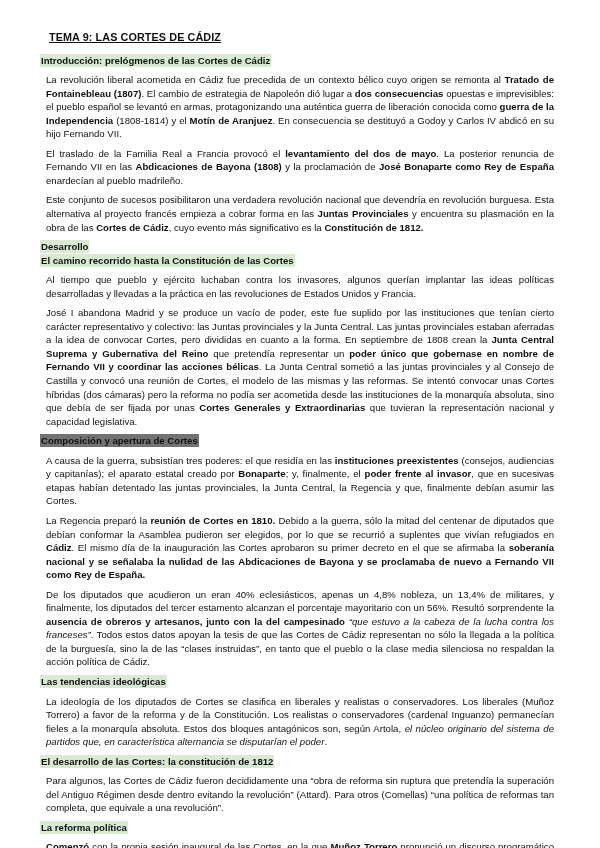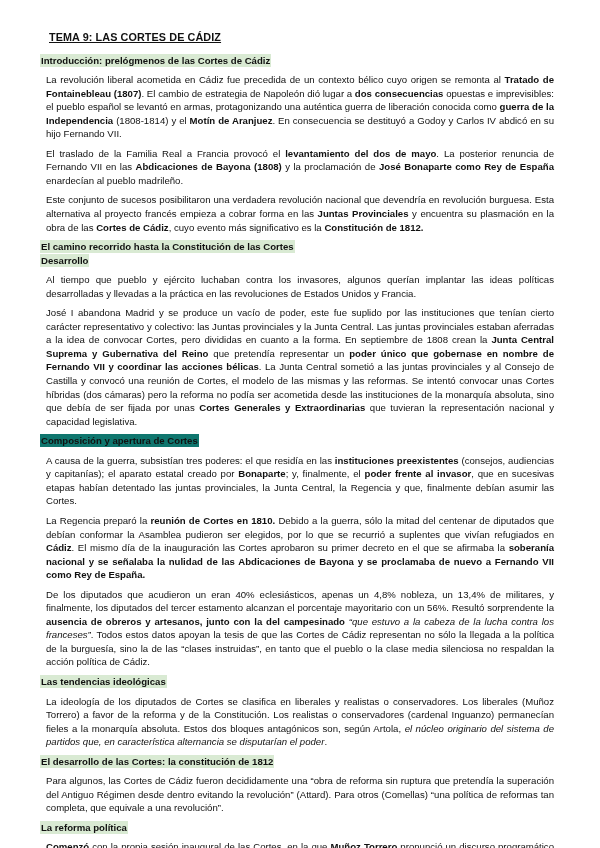--- a/index.html
+++ b/index.html
@@ -41,27 +41,27 @@
 
 <div class="page">
 
   <div class="title">TEMA 9: LAS CORTES DE CÁDIZ</div>
 
   <div class="heading"><span class="hl" style="background: rgb(217, 234, 211); margin-top: 29px;">Introducción: prelógmenos de las Cortes de Cádiz</span></div>
   <p class="para"><span class="">La revolución liberal acometida en Cádiz fue precedida de un contexto bélico cuyo origen se remonta al </span><span class="b">Tratado de Fontainebleau (1807)</span><span class="">. El cambio de estrategia de Napoleón dió lugar a </span><span class="b">dos consecuencias</span><span class=""> opuestas e imprevisibles: el pueblo español se levantó en armas, protagonizando una auténtica guerra de liberación conocida como </span><span class="b">guerra de la Independencia</span><span class=""> (1808-1814) y el </span><span class="b">Motín de Aranjuez</span><span class="">. En consecuencia se destituyó a Godoy y Carlos IV abdicó en su hijo Fernando VII.</span></p>
   <p class="para"><span class="">El traslado de la Familia Real a Francia provocó el </span><span class="b">levantamiento del dos de mayo</span><span class="">. La posterior renuncia de Fernando VII en las </span><span class="b">Abdicaciones de Bayona (1808)</span><span class=""> y la proclamación de </span><span class="b">José Bonaparte como Rey de España</span><span class=""> enardecían al pueblo madrileño.</span></p>
   <p class="para"><span class="">Este conjunto de sucesos posibilitaron una verdadera revolución nacional que devendría en revolución burguesa. Esta alternativa al proyecto francés empieza a cobrar forma en las </span><span class="b">Juntas Provinciales</span><span class=""> y encuentra su plasmación en la obra de las </span><span class="b">Cortes de Cádiz</span><span class="">, cuyo evento más significativo es la </span><span class="b">Constitución de 1812.</span></p>
 
+  <div class="heading"><span class="hl" style="background: rgb(217, 234, 211);">Desarrollo</span></div>
+
   <div class="heading"><span class="hl" style="background: rgb(217, 234, 211);">El camino recorrido hasta la Constitución de las Cortes</span></div>
-
-  <div class="heading"><span class="hl" style="background: rgb(217, 234, 211);">Desarrollo</span></div>
   <p class="para"><span class="">Al tiempo que pueblo y ejército luchaban contra los invasores, algunos querían implantar las ideas políticas desarrolladas y llevadas a la práctica en las revoluciones de Estados Unidos y Francia.</span></p>
   <p class="para"><span class="">José I abandona Madrid y se produce un vacío de poder, este fue suplido por las instituciones que tenían cierto carácter representativo y colectivo: las Juntas provinciales y la Junta Central. Las juntas provinciales estaban aferradas a la idea de convocar Cortes, pero divididas en cuanto a la forma. En septiembre de 1808 crean la </span><span class="b">Junta Central Suprema y Gubernativa del Reino</span><span class=""> que pretendía representar un </span><span class="b">poder único que gobernase en nombre de Fernando VII y coordinar las acciones bélicas</span><span class="">. La Junta Central sometió a las juntas provinciales y al Consejo de Castilla y convocó una reunión de Cortes, el modelo de las mismas y las reformas. Se intentó convocar unas Cortes híbridas (dos cámaras) pero la reforma no podía ser acometida desde las instituciones de la monarquía absoluta, sino que debía de ser fijada por unas </span><span class="b">Cortes Generales y Extraordinarias</span><span class=""> que tuvieran la representación nacional y capacidad legislativa.</span></p>
 
-  <div class="heading"><span class="hl" style="background: #0f766e;">Composición y apertura de Cortes</span></div>
+  <div class="heading"><span class="hl" style="background: #737373;">Composición y apertura de Cortes</span></div>
   <p class="para"><span class="">A causa de la guerra, subsistían tres poderes: el que residía en las </span><span class="b">instituciones preexistentes</span><span class=""> (consejos, audiencias y capitanías); el aparato estatal creado por </span><span class="b">Bonaparte</span><span class="">; y, finalmente, el </span><span class="b">poder frente al invasor</span><span class="">, que en sucesivas etapas habían detentado las juntas provinciales, la Junta Central, la Regencia y que, finalmente debían asumir las Cortes.</span></p>
   <p class="para"><span class="">La Regencia preparó la </span><span class="b">reunión de Cortes en 1810.</span><span class=""> Debido a la guerra, sólo la mitad del centenar de diputados que debían conformar la Asamblea pudieron ser elegidos, por lo que se recurrió a suplentes que vivían refugiados en </span><span class="b">Cádiz</span><span class="">. El mismo día de la inauguración las Cortes aprobaron su primer decreto en el que se afirmaba la </span><span class="b">soberanía nacional y se señalaba la nulidad de las Abdicaciones de Bayona y se proclamaba de nuevo a Fernando VII como Rey de España.</span></p>
   <p class="para"><span class="">De los diputados que acudieron un eran 40% eclesiásticos, apenas un 4,8% nobleza, un 13,4% de militares, y finalmente, los diputados del tercer estamento alcanzan el porcentaje mayoritario con un 56%. Resultó sorprendente la </span><span class="b">ausencia de obreros y artesanos, junto con la del campesinado</span><span class="i"> “que estuvo a la cabeza de la lucha contra los franceses”</span><span class="">. Todos estos datos apoyan la tesis de que las Cortes de Cádiz representan no sólo la llegada a la política de la burguesía, sino la de las “clases instruidas”, en tanto que el pueblo o la clase media silenciosa no respaldan la acción política de Cádiz.</span></p>
 
   <div class="heading"><span class="hl" style="background: rgb(217, 234, 211);">Las tendencias ideológicas</span></div>
   <p class="para"><span class="">La ideología de los diputados de Cortes se clasifica en liberales y realistas o conservadores. Los liberales (Muñoz Torrero) a favor de la reforma y de la Constitución. Los realistas o conservadores (cardenal Inguanzo) permanecían fieles a la monarquía absoluta. Estos dos bloques antagónicos son, según Artola, </span><span class="i">el núcleo originario del sistema de partidos que, en característica alternancia se disputarían el poder</span><span class="">.</span></p>
 
   <div class="heading"><span class="hl" style="background: rgb(217, 234, 211);">El desarrollo de las Cortes: la constitución de 1812</span></div>
   <p class="para"><span class="">Para algunos, las Cortes de Cádiz fueron decididamente una “obra de reforma sin ruptura que pretendía la superación del Antiguo Régimen desde dentro evitando la revolución” (Attard). Para otros (Comellas) “una política de reformas tan completa, que equivale a una revolución”.</span></p>
 

